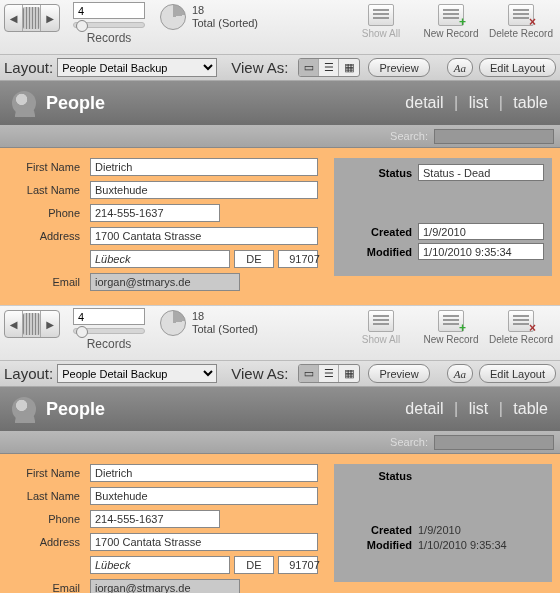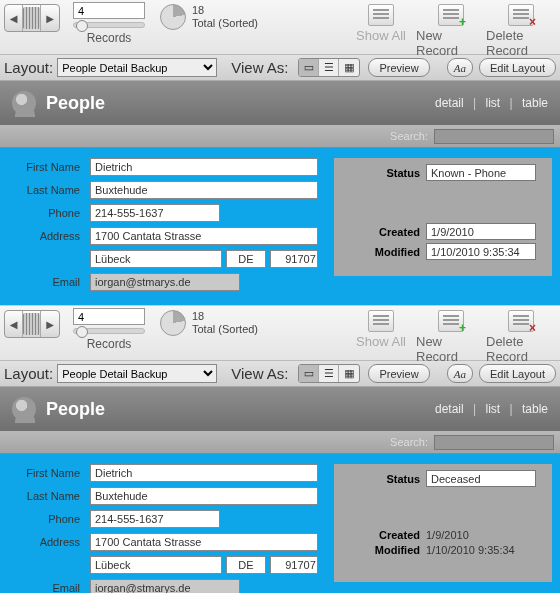--- a/index.html
+++ b/index.html
@@ -81,21 +81,21 @@
   }
   .tool-btn.disabled{color:#aaa;}
   .tool-icon{
     width:26px;height:22px;border:1px solid #aaa;border-radius:2px;
     background:linear-gradient(#fff,#ddd);
     position:relative; margin-bottom:2px;
   }
   .tool-icon::before{content:"";position:absolute;left:4px;top:4px;width:16px;height:2px;background:#999;box-shadow:0 4px 0 #999,0 8px 0 #999;}
   .tool-icon.plus::after{content:"+";position:absolute;right:-3px;bottom:-4px;font-size:12px;color:#3a3;font-weight:bold;}
   .tool-icon.del::after{content:"×";position:absolute;right:-3px;bottom:-4px;font-size:12px;color:#a33;font-weight:bold;}
-  .tool-label{font-size:13px;}
+  .tool-label{font-size:10px;}
   
   .layoutbar{
     display:flex;align-items:center;
     background:linear-gradient(#e2e2e2,#cfcfcf);
     border-bottom:1px solid #aaa;
     padding:3px 4px; height:26px;
   }
   .layoutbar .lbl{font-size:15px;color:#333;margin-right:4px;}
   select.layout-sel{
     font-size:11px;height:19px;width:160px;
@@ -119,47 +119,47 @@
     background:linear-gradient(#8f8f8f,#6f6f6f);
     color:#fff;height:44px;padding:0 12px;
   }
   .people-icon{
     width:24px;height:24px;border-radius:50%;
     background:radial-gradient(circle at 40% 35%,#cfcfcf 0 25%,#9a9a9a 28% 100%);
     position:relative;margin-right:10px;
   }
   .people-icon::after{content:"";position:absolute;left:3px;bottom:-2px;width:20px;height:12px;border-radius:10px 10px 0 0;background:#9a9a9a;}
   .people-title{font-size:18px;font-weight:bold;}
-  .header-links{margin-left:auto;font-size:12px;color:#eee;}
+  .header-links{margin-left:auto;font-size:16px;color:#eee;}
   .header-links .sep{margin:0 6px;color:#ccc;}
   .header-links span{cursor:pointer;}
   
   .searchbar{
     display:flex;align-items:center;justify-content:flex-end;
     background:linear-gradient(#b9b9b9,#a4a4a4);
     height:23px;border-bottom:1px solid #888;padding-right:6px;
   }
   .searchbar .slabel{font-size:11px;color:#ddd;margin-right:6px;}
   .searchbar .sfield{width:120px;height:15px;border:1px solid #777;background:#989898;}
   
-  .formarea{display:flex;align-items:flex-start;padding:10px 8px 14px 8px;background:#0ea5e9;}
+  .formarea{display:flex;align-items:flex-start;padding:10px 8px 14px 8px;background:#fdba74;}
   .leftcol{display:grid;grid-template-columns:78px 1fr;row-gap:5px;column-gap:4px;align-items:center;width:310px;}
   .leftcol .flabel{font-size:11px;color:#333;text-align:right;padding-right:6px;}
   .tinput{
     height:18px;border:1px solid #888;background:#fff;font-size:11px;
     padding:1px 4px;display:flex;align-items:center;
   }
   .addr-row{display:flex;gap:4px;}
-  .addr-row .tinput.city{flex:1;}
+  .addr-row .tinput.city{flex:1;font-style:italic;}
   .addr-row .tinput.state{width:40px;justify-content:center;}
-  .addr-row .tinput.zip{width:48px;justify-content:center;padding-left:17px;}
+  .addr-row .tinput.zip{width:40px;justify-content:center;padding-left:17px;}
   .email{width:150px;background:#c9c9c9;}
   .rightcol{
     margin-left:auto;background:#a8a8a8;
-    width:218px;padding:6px 16px;display:grid;
+    width:218px;padding:6px 8px;display:grid;
     grid-template-columns:70px 1fr;row-gap:3px;column-gap:6px;align-items:center;
     min-height:118px; align-content:start;
   }
   .rlabel{font-size:11px;color:#000;font-weight:bold;text-align:right;}
   .valbox{height:17px;border:1px solid #777;background:#fff;font-size:11px;padding:1px 4px;display:flex;align-items:center;}
   .gap-row{grid-column:1 / span 2;height:36px;}
   .divider{height:1px;background:#ccc;}
 </style>
 </head>
 <body>
@@ -255,21 +255,21 @@
         <div class="tinput state">DE</div>
         <div class="tinput zip">91707</div>
       </div>
 
       <div class="flabel">Email</div>
       <div class="tinput email">iorgan@stmarys.de</div>
     </div>
 
     <div class="rightcol">
       <div class="rlabel">Status</div>
-      <div class="valbox">Known - Phone</div>
+      <div class="valbox">Status - Dead</div>
       <div class="gap-row"></div>
       <div class="rlabel">Created</div>
       <div class="valbox">1/9/2010</div>
       <div class="rlabel">Modified</div>
       <div class="valbox">1/10/2010 9:35:34</div>
     </div>
   </div>
 </div>
 
 <div class="divider"></div>
@@ -365,21 +365,20 @@
         <div class="tinput state">DE</div>
         <div class="tinput zip">91707</div>
       </div>
 
       <div class="flabel">Email</div>
       <div class="tinput email">iorgan@stmarys.de</div>
     </div>
 
     <div class="rightcol">
       <div class="rlabel">Status</div>
-      <div class="valbox">Deceased</div>
       <div class="gap-row"></div>
       <div class="rlabel">Created</div>
       <div style="font-size:11px">1/9/2010</div>
       <div class="rlabel">Modified</div>
       <div style="font-size:11px">1/10/2010 9:35:34</div>
     </div>
   </div>
 </div>
 
 </body></html>

